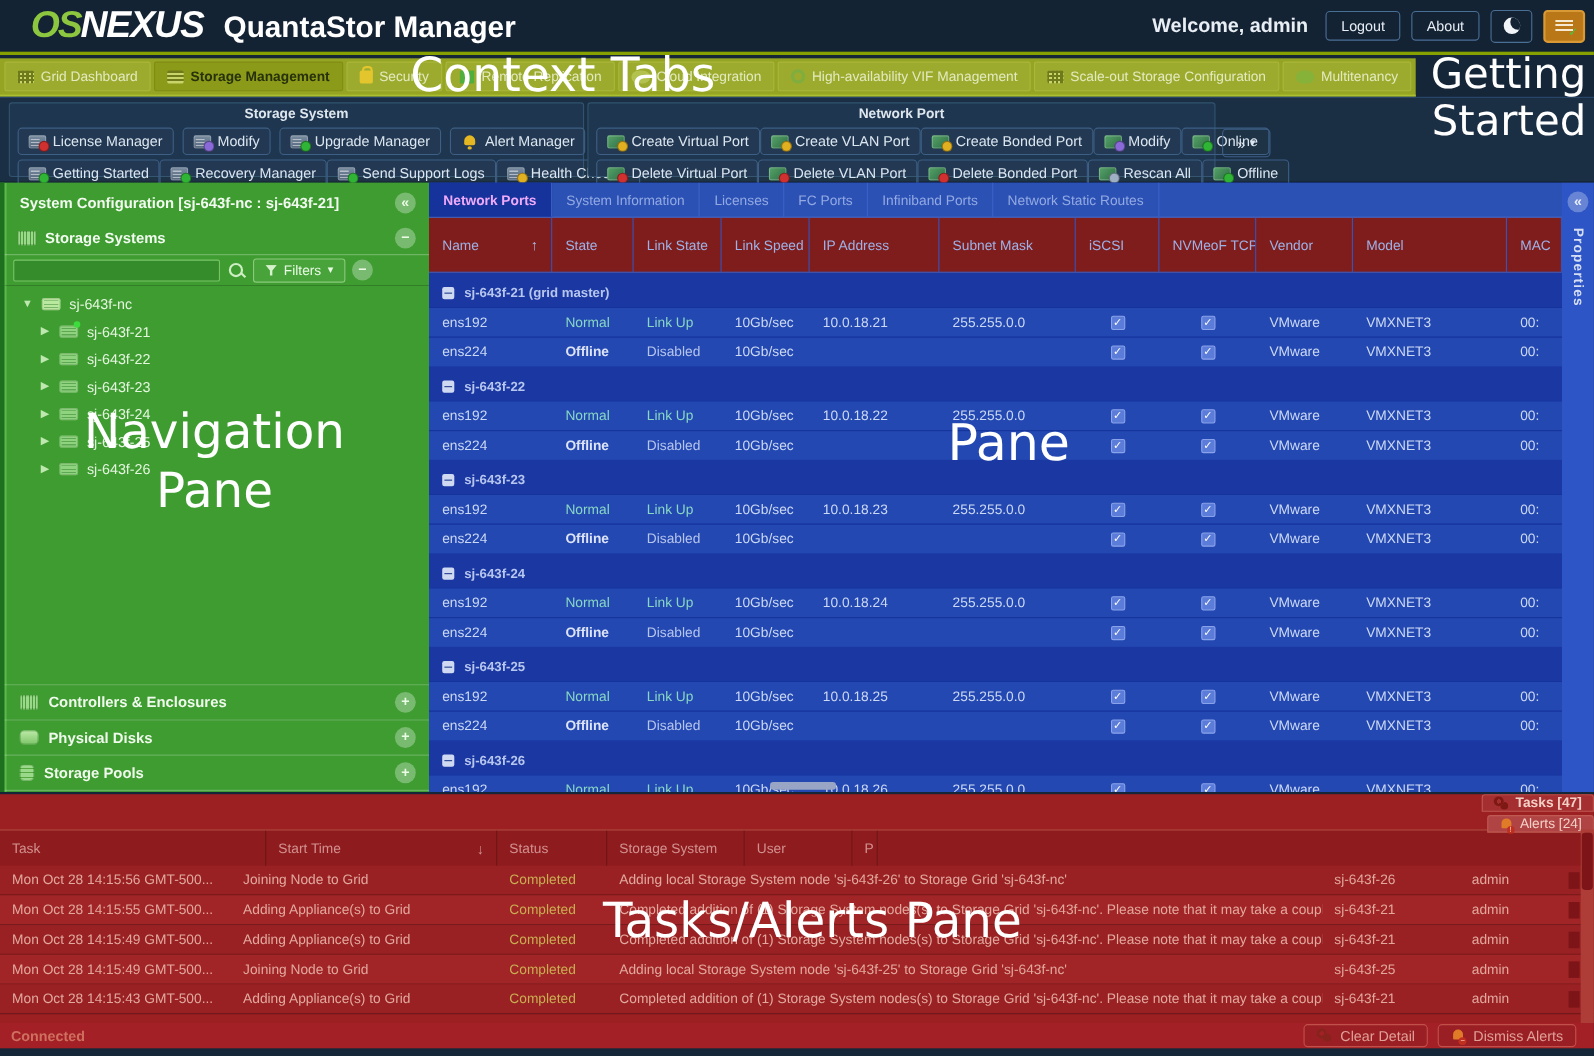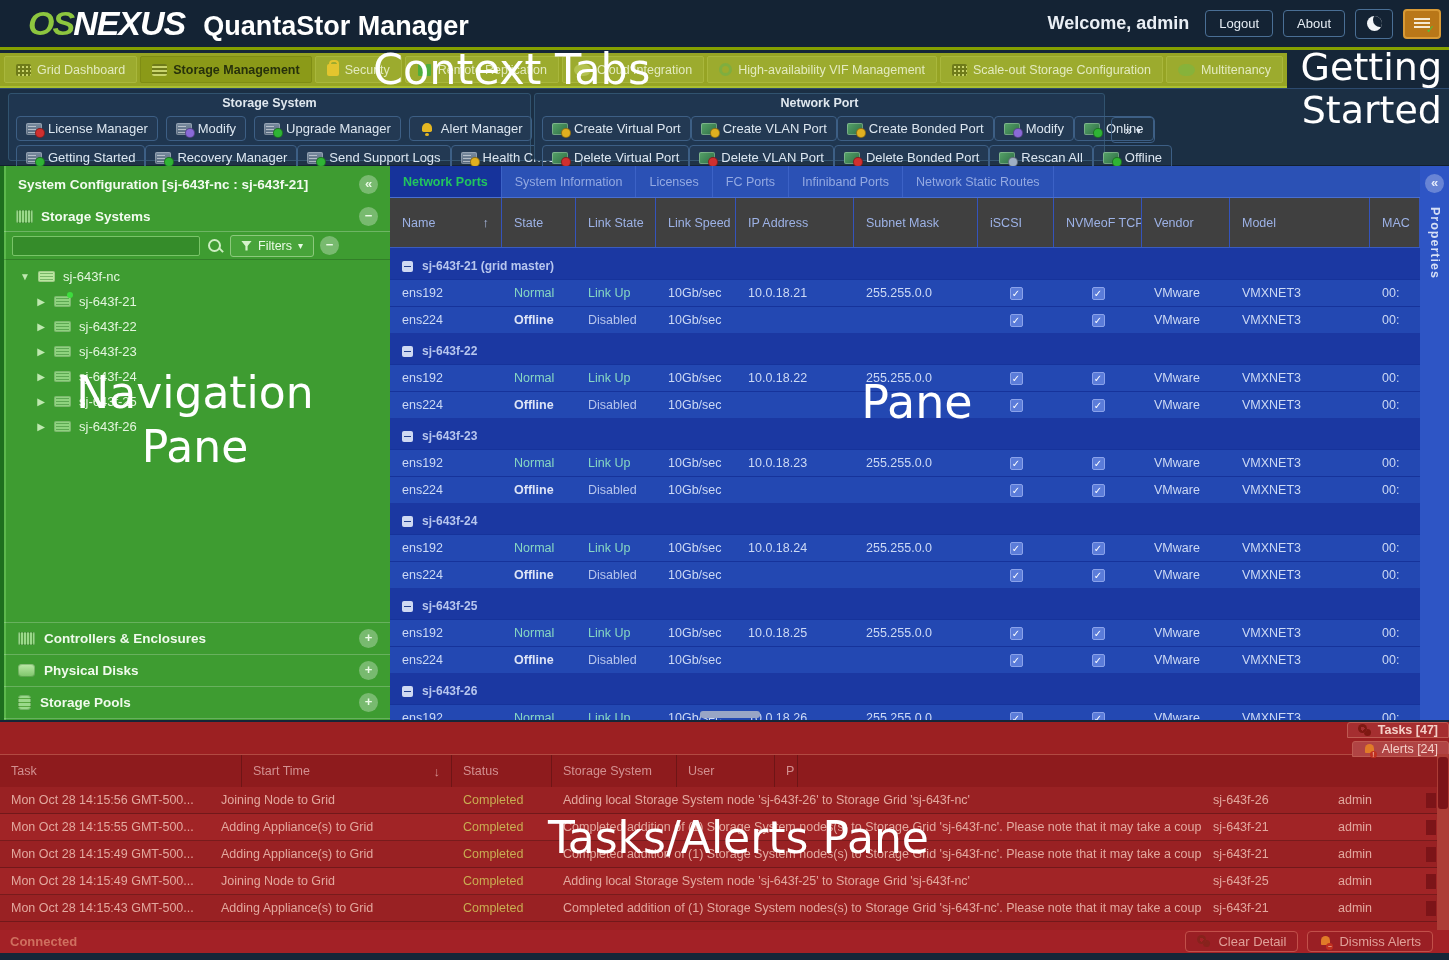--- a/index.html
+++ b/index.html
@@ -92,22 +92,22 @@
   .nsrow .lbl { color:#f0faec; font-weight:bold; font-size:13.5px; flex:1; margin-left:9px; }
   .nico { width:17px; height:13px; background:#9ad98a; border-radius:2px; position:relative; flex:none; box-shadow:inset 0 0 0 1px rgba(0,70,0,.25); }
   .nico.bars { background:repeating-linear-gradient(to right,#9ad98a 0 2px,#4e9a3e 2px 3px); }
   .nico.disks { border-radius:4px; background:linear-gradient(#bdeaa8,#7cc468); }
   .nico.pool { height:15px; width:13px; border-radius:4px; background:repeating-linear-gradient(to bottom,#9ad98a 0 3px,#57a83f 3px 4px); }
 
   
   .main { position:absolute; left:390px; top:166px; width:1030px; height:554px; background:#1b38a2; overflow:hidden; }
   .mtabs { display:flex; height:32px; background:#2b51b5; border-bottom:1px solid #4a6fd0; }
   .mtab { display:flex; align-items:center; padding:0 13px; font-size:12.5px; color:#93a9e2; border-right:1px solid #3c62c6; cursor:pointer; white-space:nowrap; }
-  .mtab.active { background:#16339b; color:#22c55e; font-weight:bold; }
-  .thead { display:flex; height:50px; background:#404040; border-bottom:1px solid #3a5cc0; }
+  .mtab.active { background:#16339b; color:#f0abfc; font-weight:bold; }
+  .thead { display:flex; height:50px; background:#7f1d1d; border-bottom:1px solid #3a5cc0; }
   .th { display:flex; align-items:center; padding:0 12px; color:#9db2e6; font-size:12.5px; border-right:1px solid #3453bc; overflow:hidden; white-space:nowrap; }
   .th .sort { margin-left:auto; font-size:13px; color:#aebfe8; }
   .mgroup { margin-top:5px; }
   .ghead { display:flex; align-items:center; height:26px; padding-left:12px; color:#b7c6ee; font-size:12px; font-weight:bold; }
   .gicon { width:11px; height:11px; border-radius:2px; background:#cfd9f2; position:relative; margin-right:9px; cursor:pointer; flex:none; }
   .gicon::after { content:""; position:absolute; left:2px; right:2px; top:5px; height:1px; background:#22408e; }
   .drow { display:flex; height:27px; background:#2348b2; border-top:1px solid #16339b; }
   .td { display:flex; align-items:center; padding:0 12px; font-size:12.5px; color:#ccd9f4; overflow:hidden; white-space:nowrap; }
   .td.good { color:#87d7c3; }
   .td.off { color:#dde4f6; font-weight:bold; }

